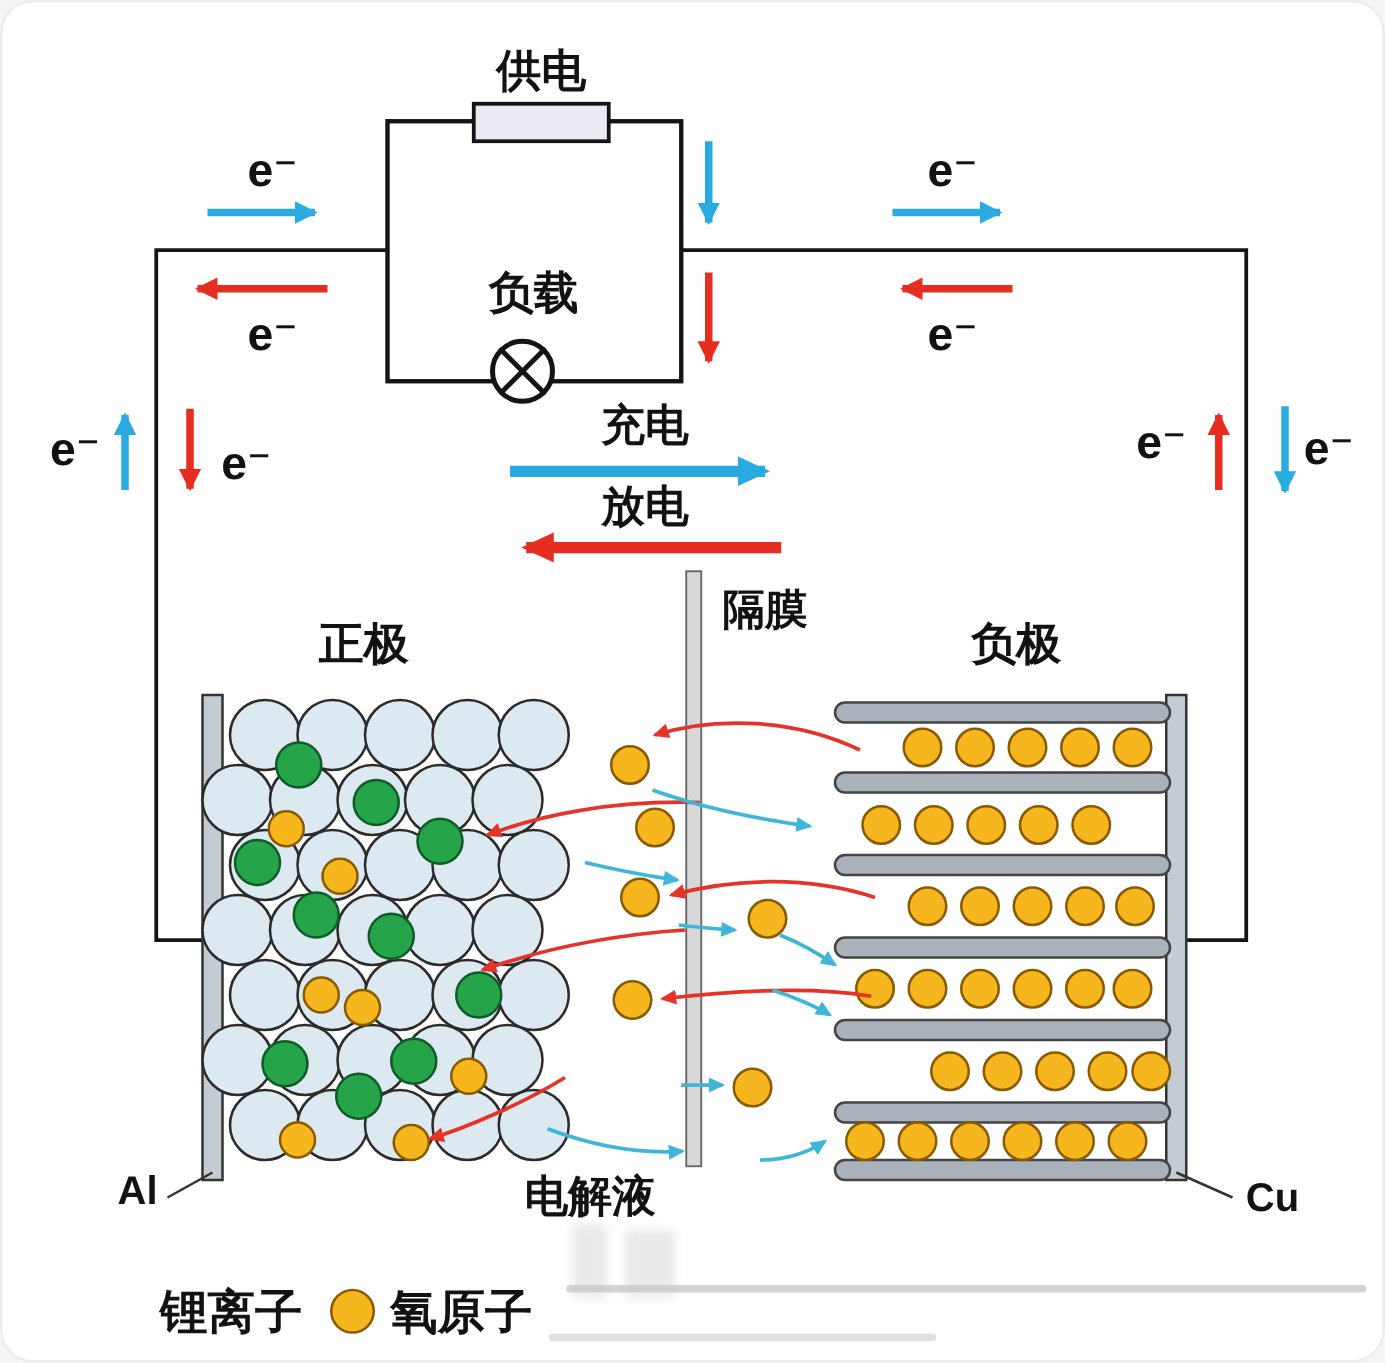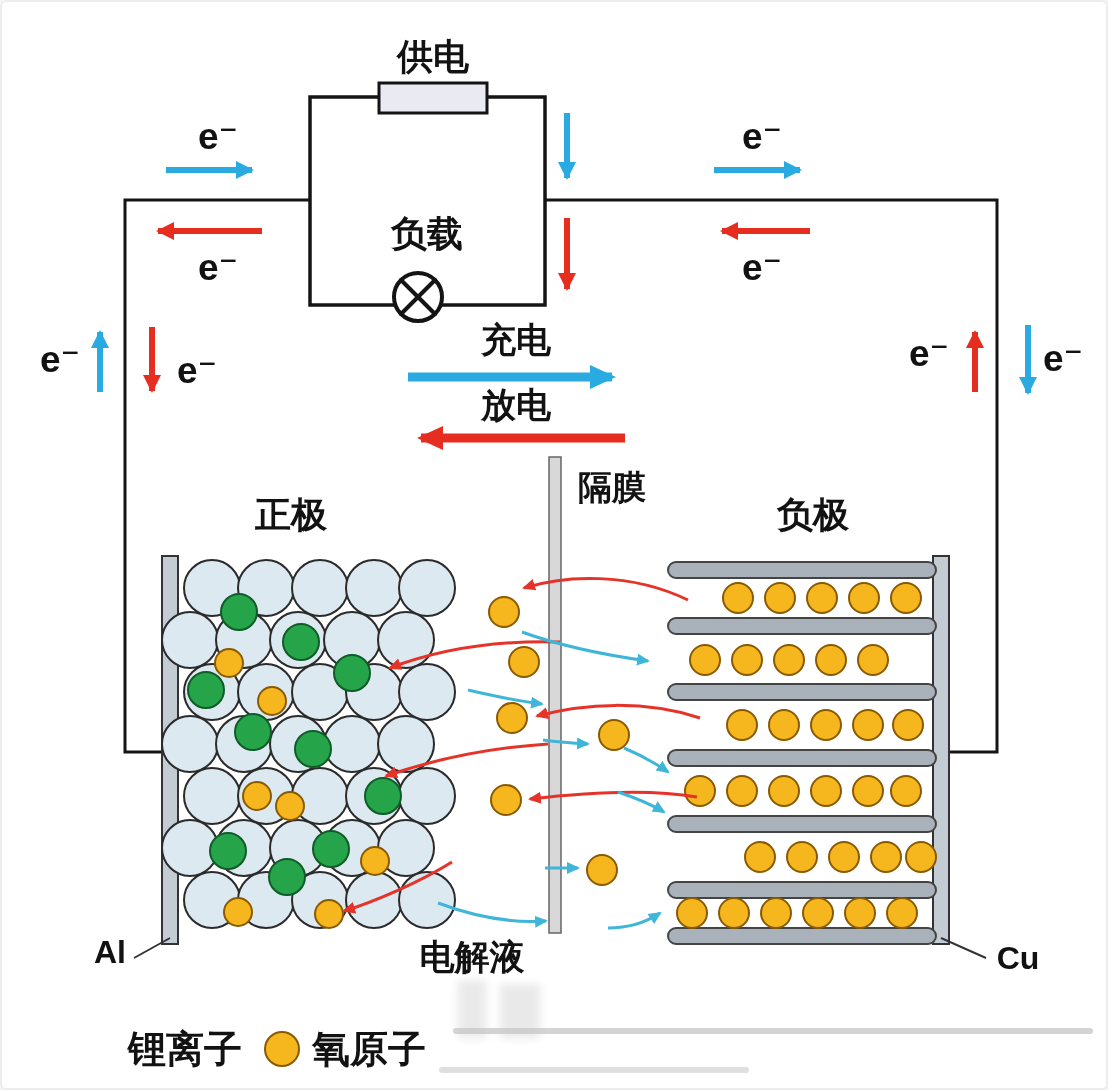--- a/index.html
+++ b/index.html
@@ -1,18 +1,18 @@
 <!DOCTYPE html>
 <html><head>
 <meta charset="utf-8">
 <title>Diagram</title>
 <style>
   html,body{margin:0;padding:0;background:#f4f4f4;}
   body{display:flex;justify-content:center;}
-  .frame{width:1108px;height:1090px;background:#ffffff;border-radius:6px;
+  .frame{width:1108px;height:1090px;background:#ffffff;border-radius:26px;
          box-shadow:0 0 0 2px #ececec inset;overflow:hidden;}
   svg{display:block;}
   .wire{fill:none;stroke:#141414;stroke-width:3;}
   .box{fill:#ffffff;stroke:#141414;stroke-width:3.5;}
   .resistor{fill:#e9eaf2;stroke:#141414;stroke-width:3;}
   .lamp{fill:#ffffff;stroke:#141414;stroke-width:4;}
   .lamp-x{stroke:#141414;stroke-width:4;stroke-linecap:round;}
   .cn{font-family:"Liberation Sans","DejaVu Sans",sans-serif;font-weight:700;fill:#121212;}
   .e-label{font-family:"Liberation Sans","DejaVu Sans",sans-serif;font-weight:700;font-size:37px;fill:#121212;}
   .arrow-blue{stroke:#29abe2;stroke-width:6;fill:none;}

